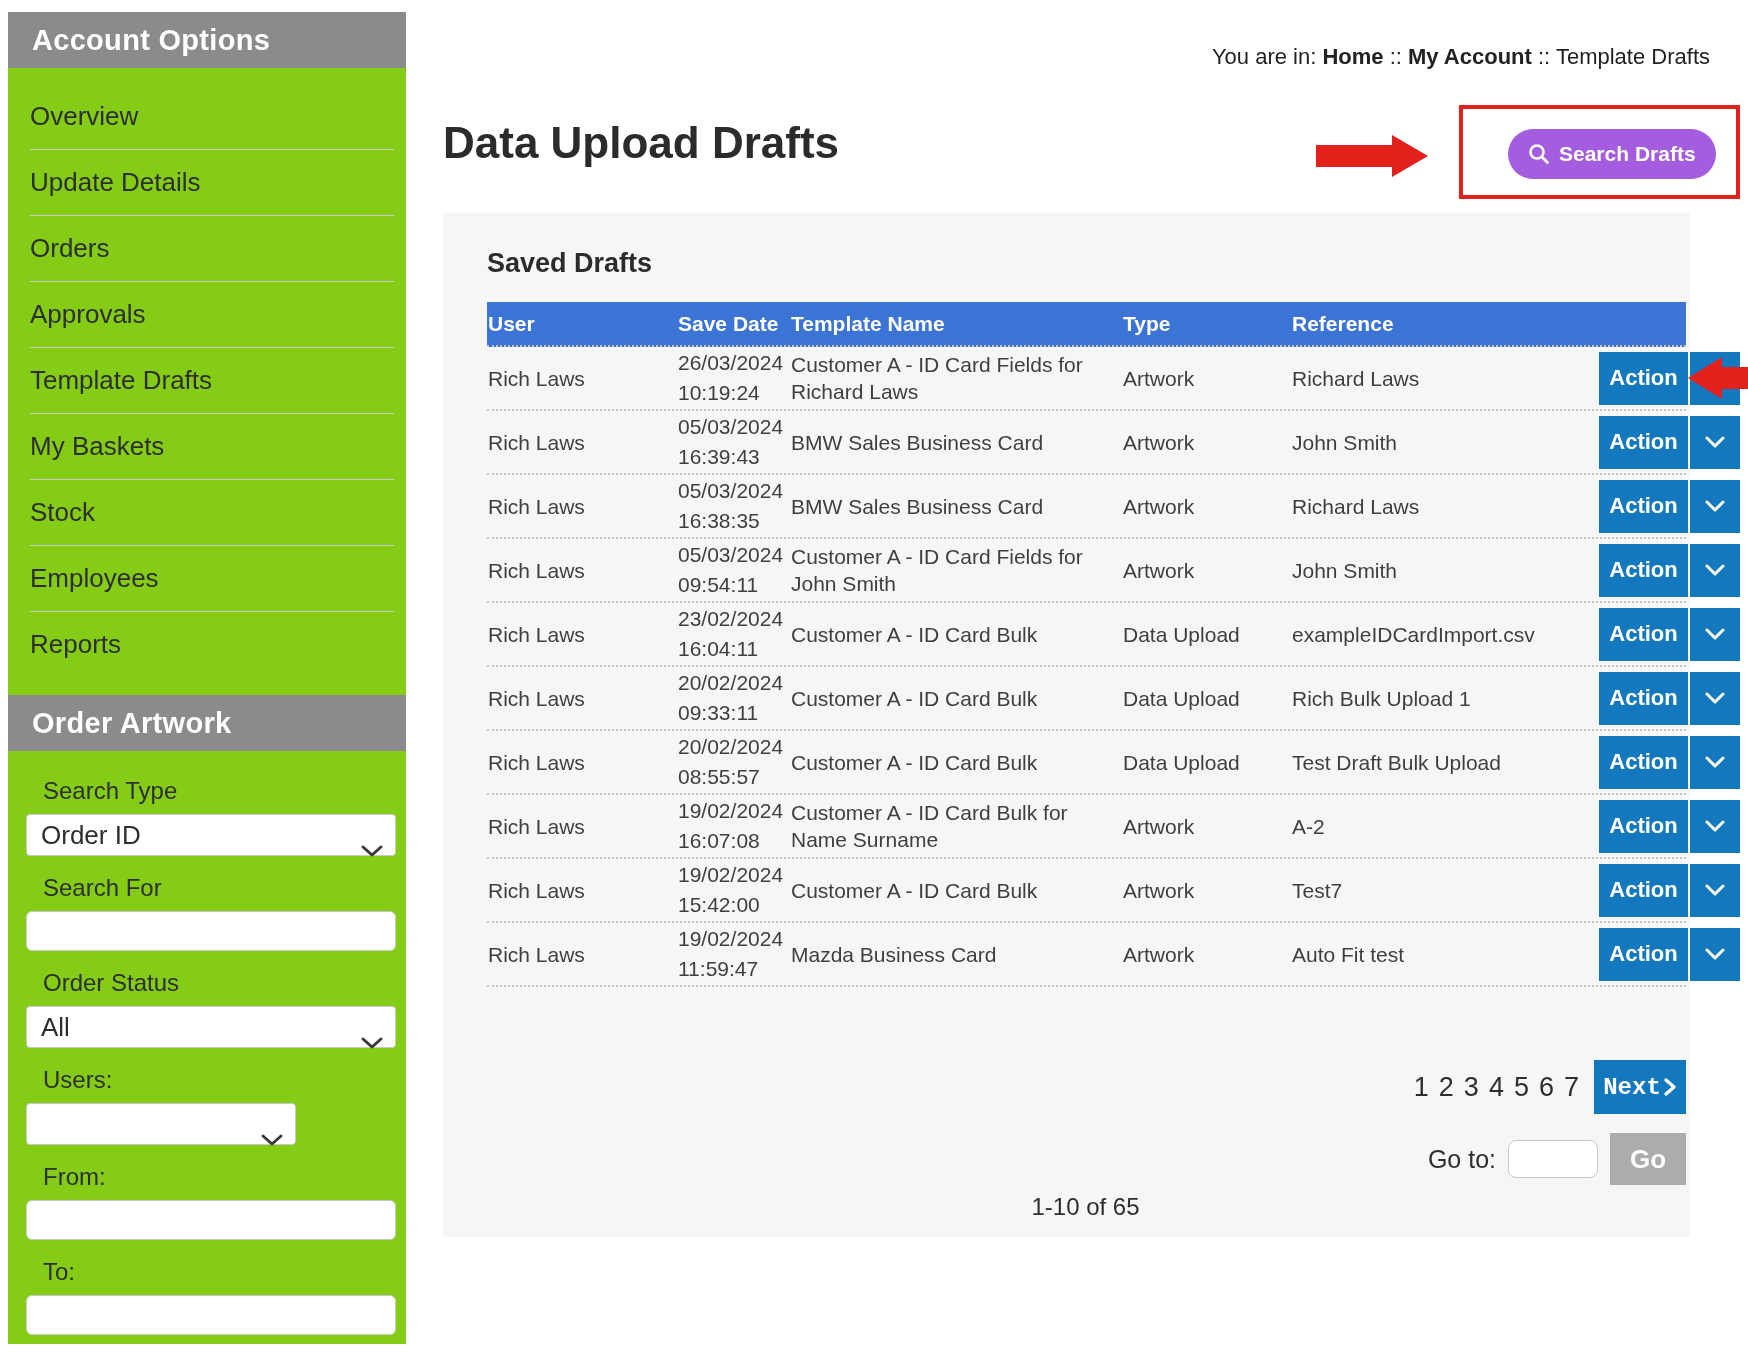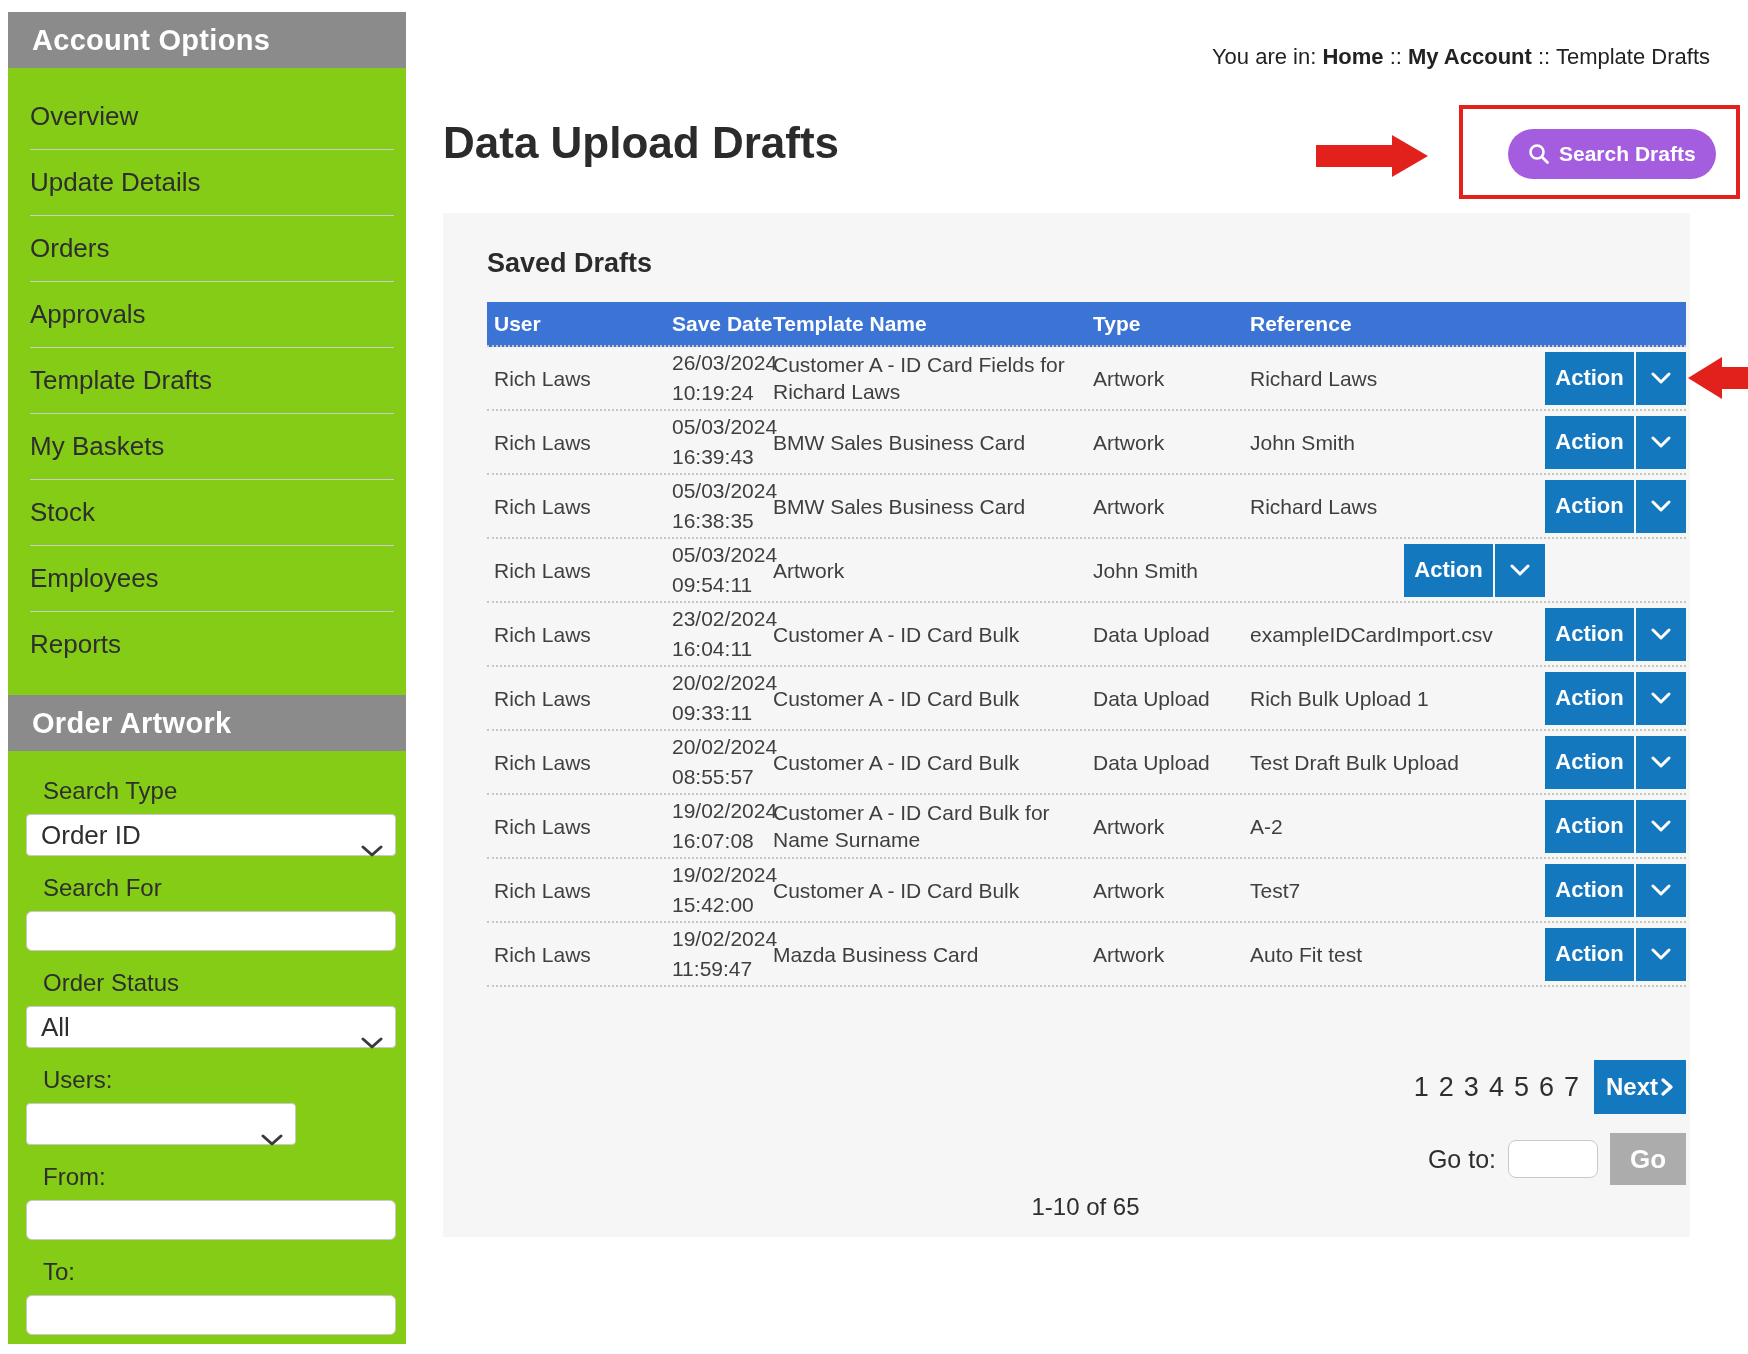--- a/index.html
+++ b/index.html
@@ -40,39 +40,39 @@
   .anno-arrow-r .shaft{width:76px;height:22px;background:#e2211c;}
   .anno-arrow-r .head{width:0;height:0;border-top:21px solid transparent;border-bottom:21px solid transparent;border-left:36px solid #e2211c;}
   .anno-arrow-l{position:absolute;left:1688px;top:357px;display:flex;align-items:center;}
   .anno-arrow-l .head{width:0;height:0;border-top:21px solid transparent;border-bottom:21px solid transparent;border-right:34px solid #e2211c;}
   .anno-arrow-l .shaft{width:26px;height:22px;background:#e2211c;}
   
   .panel{position:absolute;left:443px;top:213px;width:1247px;background:#f6f6f6;
     box-sizing:border-box;padding:35px 4px 16px 44px;}
   .panel-heading{font-size:27px;font-weight:bold;color:#2b2b2b;margin-bottom:23px;}
   .thead,.trow{display:grid;grid-template-columns:178px 101px 320px 157px 295px 141px;
-    padding-left:7px;align-items:center;}
+    padding-left:1px;align-items:center;gap:12px;}
   .thead{background:#3b74d4;height:43px;color:#fff;font-size:21px;font-weight:bold;
     border-bottom:2px dotted #c6c6c6;}
   .thead .hcell{white-space:nowrap;}
   .trow{min-height:62px;border-bottom:2px dotted #c6c6c6;font-size:21px;color:#3f3f3f;}
   .cell{padding-right:10px;line-height:27px;}
   .cell .dline{display:block;line-height:30px;}
   .action-wrap{display:flex;gap:2px;height:53px;justify-self:end;}
   .action-btn{width:89px;background:#1478be;border:none;color:#fff;font-size:22px;font-weight:bold;
     cursor:pointer;font-family:"Liberation Sans",sans-serif;}
   .action-caret{width:50px;background:#1478be;border:none;cursor:pointer;display:flex;
     align-items:center;justify-content:center;}
   
   .pag-row{display:flex;justify-content:flex-end;align-items:center;margin-top:73px;}
   .pag-pages{font-size:27px;color:#2e2e2e;margin-right:10px;display:flex;}
   .pag-page{padding:0 5px;cursor:pointer;}
   .next-btn{width:92px;height:54px;background:#1478be;border:none;color:#fff;font-size:24px;
     font-weight:bold;display:flex;align-items:center;justify-content:center;gap:2px;cursor:pointer;
-    font-family:Liberation Sans, sans-serif;}
+    font-family:Liberation Mono, monospace;}
   .goto-row{display:flex;justify-content:flex-end;align-items:center;margin-top:19px;gap:12px;}
   .goto-label{font-size:25px;color:#2e2e2e;}
   .goto-input{width:72px;height:36px;border:1px solid #c9c9c9;border-radius:8px;background:#fff;
     font-size:22px;padding:0 8px;font-family:"Liberation Sans",sans-serif;}
   .go-btn{width:76px;height:52px;background:#acacac;border:none;color:#fff;font-size:26px;
     font-weight:bold;cursor:pointer;font-family:"Liberation Sans",sans-serif;}
   .range-label{text-align:center;font-size:24px;color:#2e2e2e;margin-top:8px;padding-right:2px;}
 </style>
 </head>
 <body>
@@ -231,20 +231,21 @@
             </span>
           </button>
         </div>
       </div>
       <div class="trow">
         <div class="cell">Rich Laws</div>
         <div class="cell">
           <span class="dline">05/03/2024</span>
           <span class="dline">09:54:11</span>
         </div>
+        <div class="cell">Customer A - ID Card Fields for John Smith</div>
         <div class="cell">Artwork</div>
         <div class="cell">John Smith</div>
         <div class="action-wrap">
           <button class="action-btn">Action</button>
           <button class="action-caret">
             <span style="display:flex;">
               <svg width="20" height="12" viewBox="0 0 20 12">
                 <polyline points="2,2 10,10 18,2" fill="none" stroke="#fff" stroke-width="3" stroke-linecap="round" stroke-linejoin="round"></polyline>
               </svg>
             </span>

